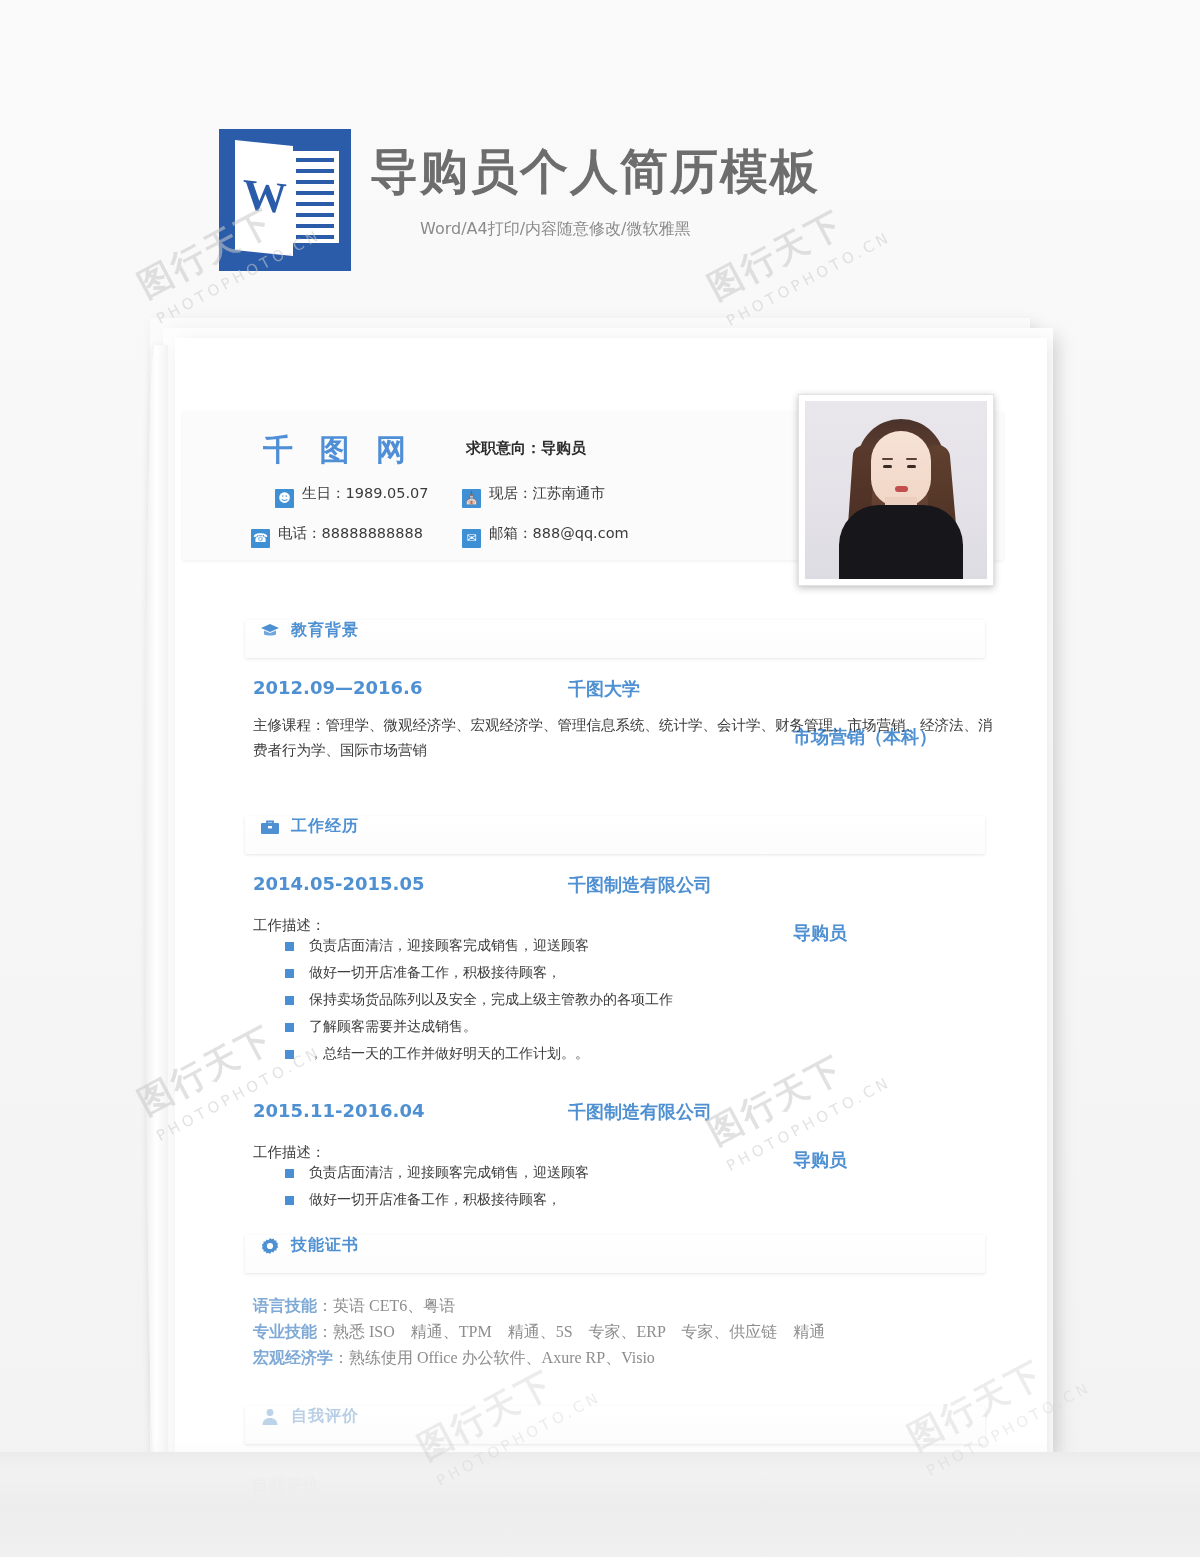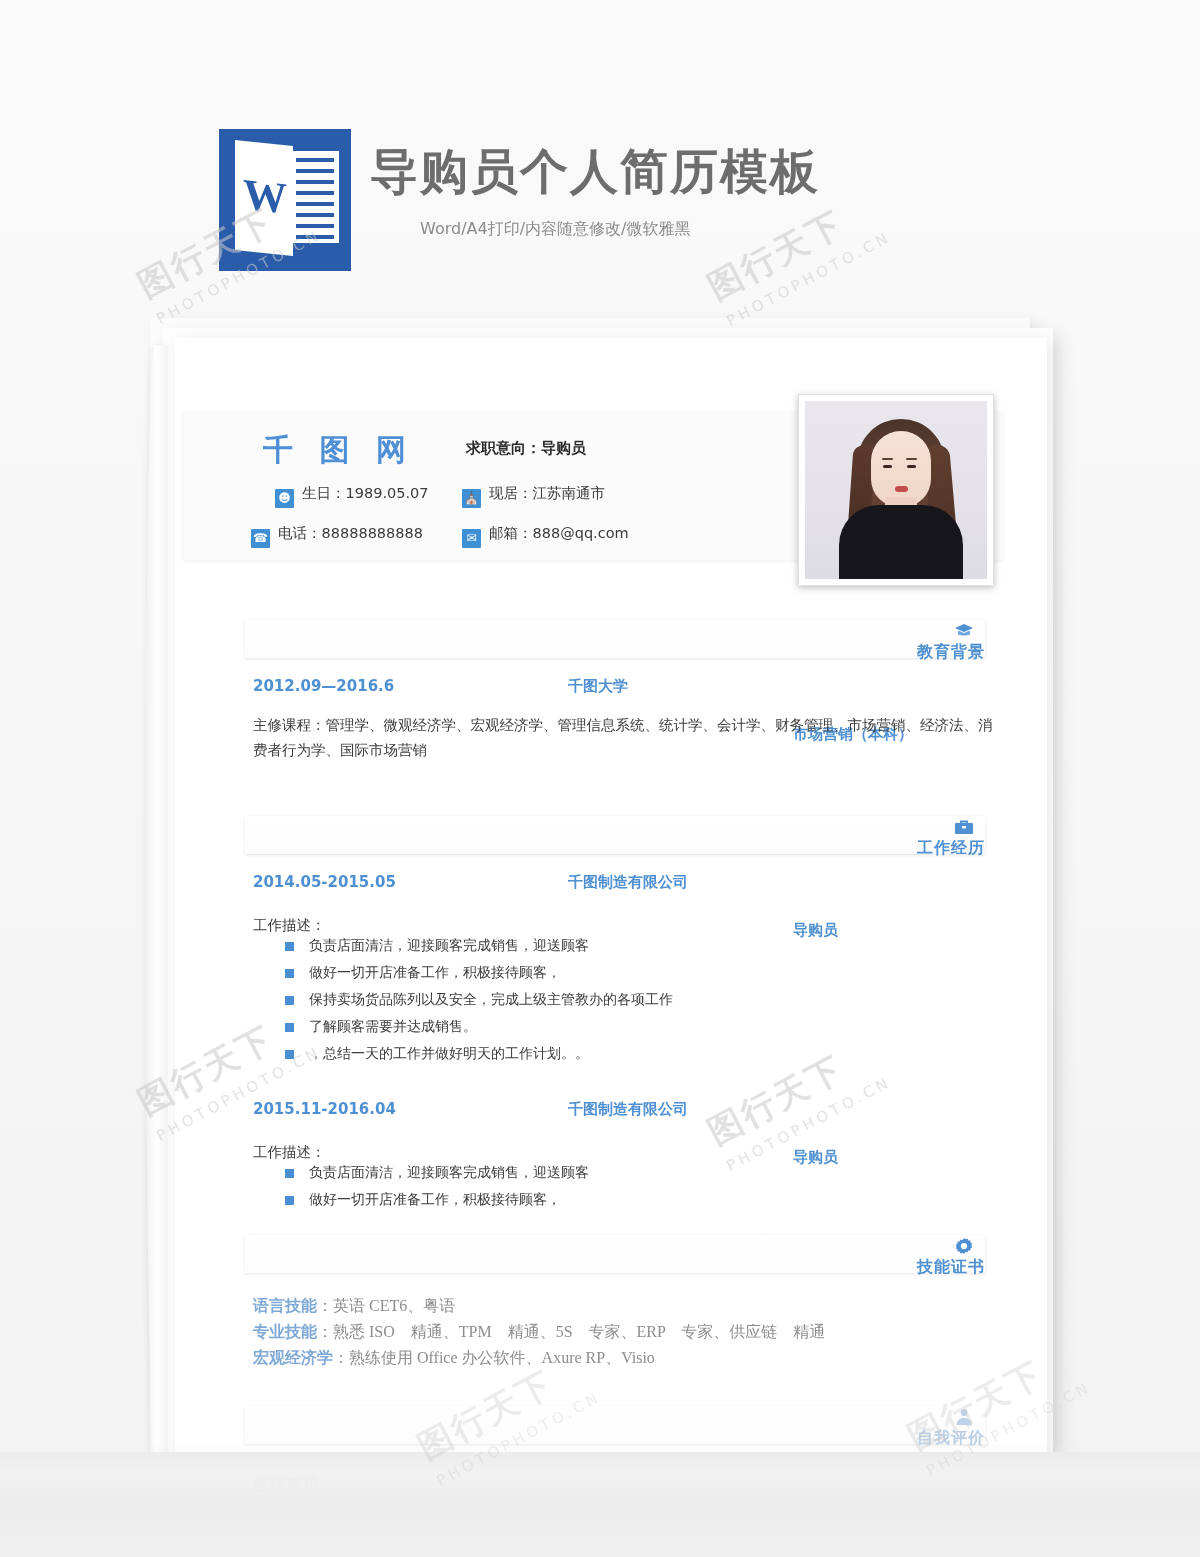--- a/index.html
+++ b/index.html
@@ -148,32 +148,32 @@
     background:#17161a; border-radius:40px 40px 0 0;
   }
   .ph-neck { position:absolute; left:80px; top:96px; width:32px; height:18px;
     background:#eccfbe; }
 
   
   .sec {
     position:absolute; left:70px; width:740px; height:38px;
     background:linear-gradient(180deg,#ffffff 0%,#fcfcfc 100%);
     box-shadow:0 1px 3px rgba(0,0,0,.10);
-    display:flex; align-items:flex-end; padding-left:14px;flex-direction:column;
+    display:flex; align-items:flex-start; padding-left:14px;
   }
   .sec .ico { width:22px; height:22px; margin-right:10px; position:relative; display:block; }
   .sec .label {
     font-size:16px; font-weight:700; color:#4e90d2; letter-spacing:1px;
     font-family:"DejaVu Sans","Liberation Sans",sans-serif;
   }
   .sec.dim .label { color:#b9cfe6; }
 
   
   .row3 { position:absolute; left:78px; width:740px; height:22px;
-    font-size:15px; font-weight:700; color:#4e90d2;
+    font-size:18px; font-weight:700; color:#4e90d2;
     font-family:"DejaVu Sans","Liberation Sans",sans-serif; }
   .row3 .date { position:absolute; left:0; }
   .row3 .org  { position:absolute; left:315px; }
   .row3 .role { position:absolute; left:540px;margin-top:48px; }
 
   .para { position:absolute; left:78px; width:740px;
     font-size:14.5px; color:#3c3c3c; line-height:25px;
     font-family:"DejaVu Sans","Liberation Sans",sans-serif; }
 
   .dlabel { position:absolute; left:78px; font-size:14.5px; color:#3c3c3c;

